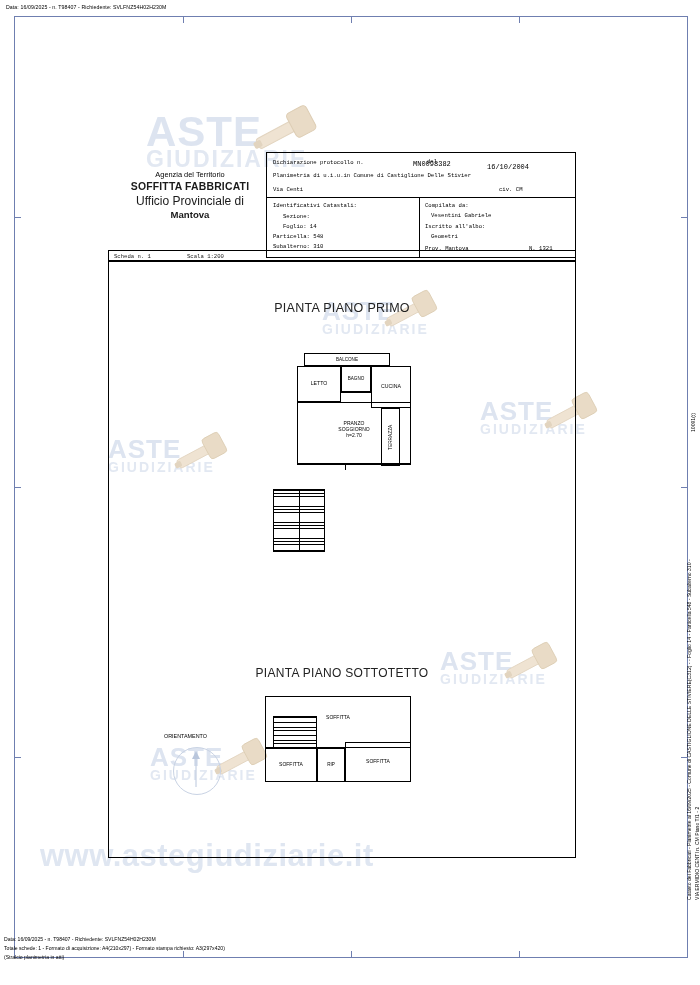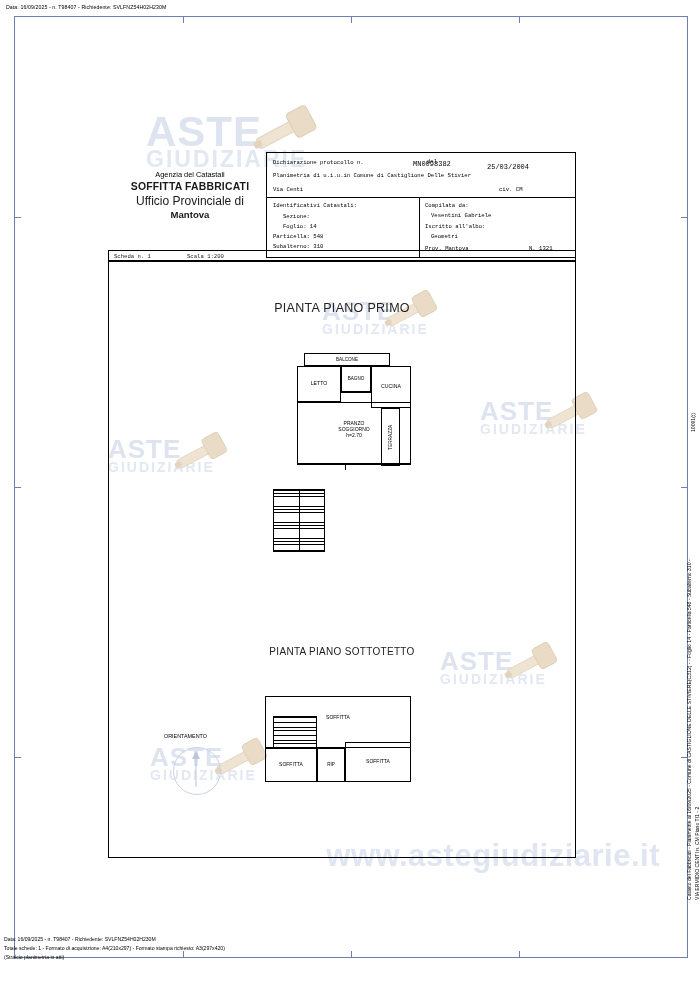--- a/index.html
+++ b/index.html
@@ -64,21 +64,21 @@
   .gavel {
     position: absolute;
     pointer-events: none;
   }
 
   .wm-url {
     position: absolute;
     left: 40px;
     top: 838px;
     width: 620px;
-    text-align: right;
+    text-align: left;
     font-size: 31px;
     color: #dfe6f1;
     font-weight: bold;
     letter-spacing: 0.5px;
     white-space: nowrap;
   }
 
   
   .agency {
     position: absolute;
@@ -313,31 +313,31 @@
     <g transform="rotate(-28 42 24)">
       <rect x="6" y="18" width="50" height="11" rx="3" fill="#efe3d2" stroke="#e2d4bf"></rect>
       <rect x="44" y="10" width="22" height="27" rx="4" fill="#e9dbc6" stroke="#ddcdb4"></rect>
       <rect x="2" y="20" width="8" height="7" rx="2" fill="#e2d4bf"></rect>
     </g>
   </svg>
 
   <div class="wm-url">www.astegiudiziarie.it</div>
 
   <div class="agency">
-    <div class="a1">Agenzia del Catastali</div>
+    <div class="a1">Agenzia del Territorio</div>
     <div class="a2">SOFFITTA FABBRICATI</div>
     <div class="a3">Ufficio Provinciale di</div>
     <div class="a4">Mantova</div>
   </div>
 
   <div class="decl-box">
     <div class="row" style="left:6px; top:6px;">Dichiarazione protocollo n.</div>
     <div class="row big" style="left:104px; top:7px;">MN0098382</div>
     <div class="row" style="left:160px; top:5px;">del</div>
-    <div class="row big" style="left:178px; top:10px;">25/03/2004</div>
+    <div class="row big" style="left:178px; top:10px;">16/10/2004</div>
 
     <div class="row" style="left:6px; top:19px;">Planimetria di u.i.u.in Comune di Castiglione Delle Stivier</div>
     <div class="row" style="left:6px; top:33px;">Via Centi</div>
     <div class="row" style="left:232px; top:33px;">civ. CM</div>
 
     <div class="divider-h" style="top:44px;"></div>
     <div class="divider-v" style="left:152px; top:44px;"></div>
 
     <div class="row" style="left:6px; top:49px;">Identificativi Catastali:</div>
     <div class="row" style="left:16px; top:60px;">Sezione:</div>
@@ -377,21 +377,21 @@
     <div class="plan-room vert" style="left:272px; top:147px; width:19px; height:58px; font-size:4.8px;">TERRAZZA</div>
 
     <div class="pl" style="left:232px; top:131px; width:30px; height:1px;"></div>
     <div class="pl" style="left:188px; top:203px; width:114px; height:1px;"></div>
     <div class="pl" style="left:236px; top:203px; width:1px; height:6px;"></div>
 
     <div class="hatch" style="left:164px; top:228px; width:52px; height:62px;"></div>
     <div class="pl" style="left:164px; top:290px; width:52px; height:1px;"></div>
     <div class="pl" style="left:190px; top:228px; width:1px; height:62px;"></div>
 
-    <div class="sheet-title" style="top:385px; font-size:10px;">PIANTA PIANO SOTTOTETTO</div>
+    <div class="sheet-title" style="top:405px; font-size:12px;">PIANTA PIANO SOTTOTETTO</div>
 
     <div class="plan-room" style="left:156px; top:435px; width:146px; height:52px; font-size:5px; align-items:flex-start; padding-top:18px;">SOFFITTA</div>
 
     <div class="plan-room" style="left:156px; top:487px; width:52px; height:34px; font-size:5px;">SOFFITTA</div>
 
     <div class="plan-room" style="left:208px; top:487px; width:28px; height:34px; font-size:4.6px;">RIP</div>
 
     <div class="plan-room" style="left:236px; top:481px; width:66px; height:40px; font-size:5px;">SOFFITTA</div>
 
     <div class="hatch h2" style="left:164px; top:455px; width:44px; height:32px;"></div>

